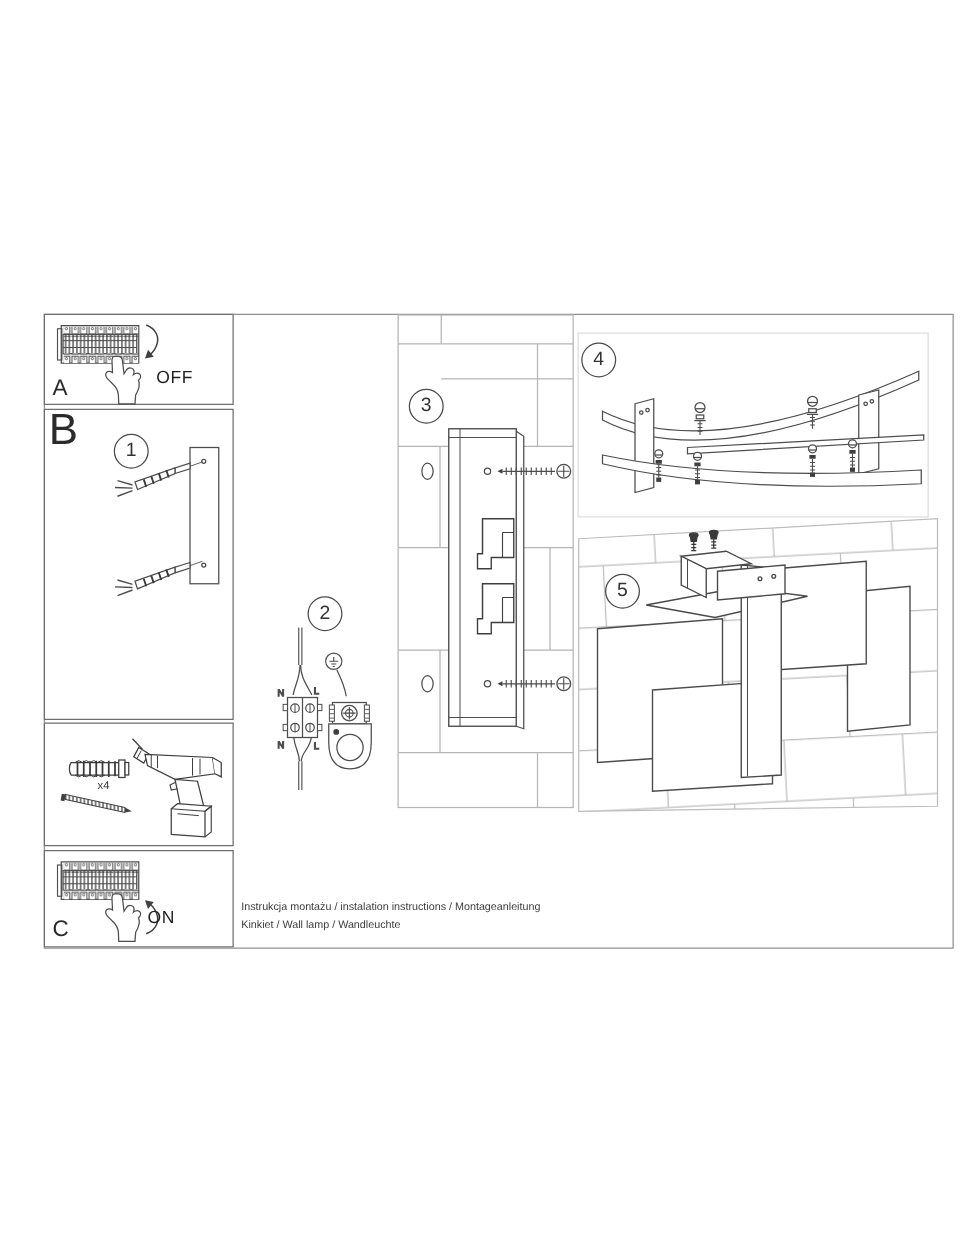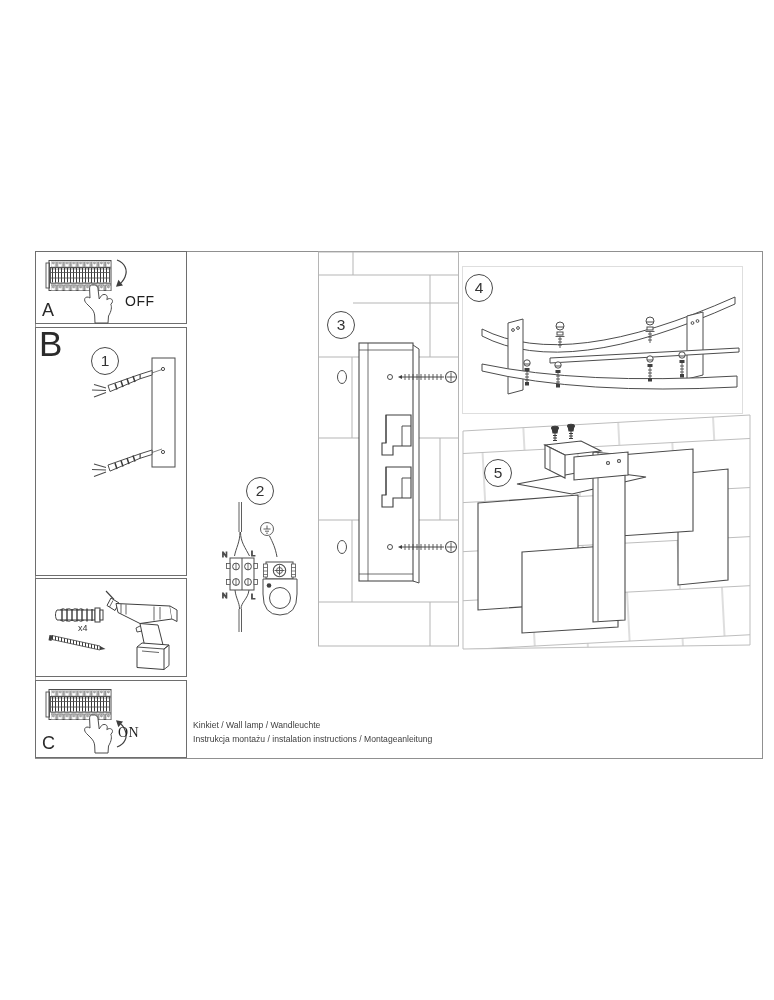--- a/index.html
+++ b/index.html
@@ -107,21 +107,21 @@
       <path d="M104,47 L100,49 L101,53 L106,52" stroke-width="0.9"></path>
       <path d="M101,68 L106,64 L133,66 L128,70 L128,90.5 L101,88.5 Z" fill="#fff"></path>
       <path d="M101,68 L128,70 M128,70 L133,66 L133,86.5 L128,90.5" stroke-width="0.9"></path>
       <path d="M106,72 L123,73.5" stroke-width="0.8"></path>
     </g>
   </g>
 </svg>
 
 <div class="box" style="left:35px;top:680px;width:152px;height:78px;">
   <span class="panel-letter" style="left:6px;top:52px;">C</span>
-  <span class="state-label" style="left:82px;top:44px;font-family:Liberation Serif, serif;">ON</span>
+  <span class="state-label" style="left:82px;top:44px;">ON</span>
 </div>
 <svg style="left:36px;top:681px;z-index:4;" width="150" height="77" viewBox="0 0 150 77">
   <g stroke="#4d4d4d" fill="none" stroke-width="1">
     <rect x="10" y="11" width="3.5" height="25" stroke-width="0.9"></rect>
     <rect x="13" y="8.5" width="62" height="30"></rect>
     <rect x="15" y="9.5" width="60" height="8" fill="url(#cells)" stroke="none"></rect>
     <rect x="14.5" y="15.5" width="59" height="15.5" fill="url(#toggles)" stroke-width="0.9"></rect>
     <path d="M14.5,20.5 H73.5 M14.5,26 H73.5" stroke-width="0.8"></path>
     <rect x="15" y="30.5" width="60" height="8" fill="url(#cells)" stroke="none"></rect>
   </g>
@@ -322,15 +322,15 @@
       <polygon points="106.2,22.5 111.8,22.5 111,27 107,27" fill="#3a3a3a"></polygon>
       <path d="M109,27 V35 M107,29.5 h4 M107,32 h4 M107,34.5 h4" fill="none" stroke-width="1"></path>
     </g>
   </g>
 </svg>
 <div class="circle-num" style="left:484px;top:459px;">
     <span>5</span>
   </div>
 
 <div class="footer">
+  <div>Instrukcja montażu / instalation instructions / Montageanleitung</div>
   <div>Kinkiet / Wall lamp / Wandleuchte</div>
-  <div>Instrukcja montażu / instalation instructions / Montageanleitung</div>
 </div>
 
 </body></html>

